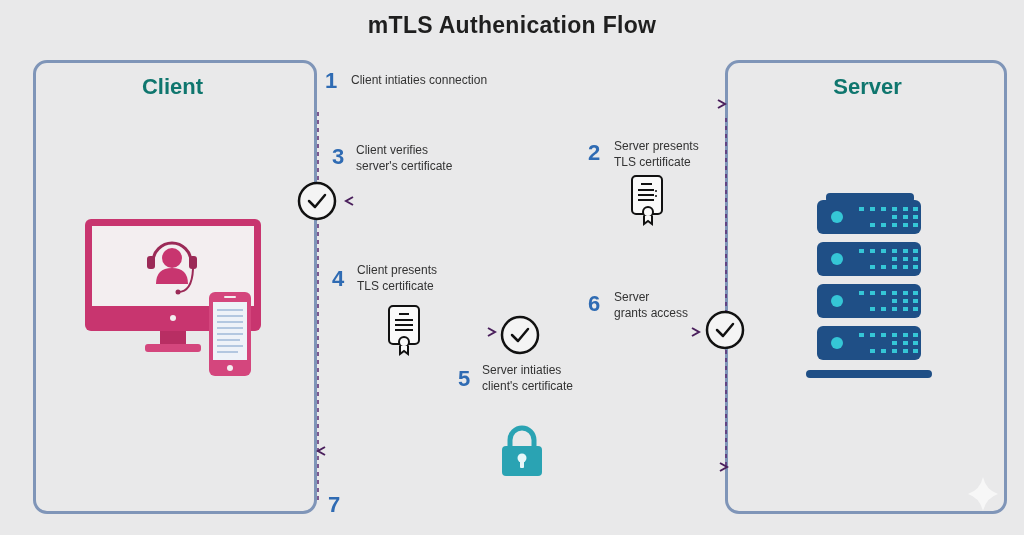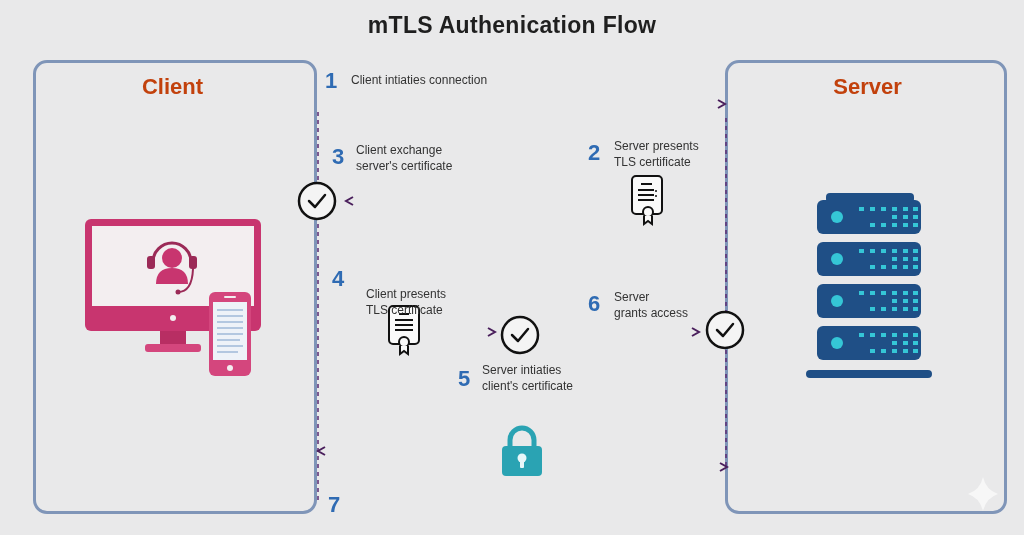--- a/index.html
+++ b/index.html
@@ -2,21 +2,21 @@
 <html><head>
 <meta charset="utf-8">
 <style>
   html,body{margin:0;padding:0;}
   body{width:1024px;height:535px;background:#e9e9ea;position:relative;overflow:hidden;font-family:"Liberation Sans",sans-serif;color:#2a2a2a;}
   .abs{position:absolute;}
   .title{left:0;width:1024px;top:12px;text-align:center;font-size:23px;font-weight:bold;color:#1f1f1f;letter-spacing:0.3px;}
   .panel{border:3px solid #7f95b8;border-radius:14px;box-sizing:border-box;}
   .panel-left{left:33px;top:60px;width:284px;height:454px;}
   .panel-right{left:725px;top:60px;width:282px;height:454px;}
-  .panel-title{font-size:22px;font-weight:bold;color:#c2410c;text-align:center;}
+  .panel-title{font-size:22px;font-weight:bold;color:#0f766e;text-align:center;}
   .step-num{font-size:22px;font-weight:bold;color:#2f6bb3;}
   .step-text{font-size:12px;color:#333;line-height:16px;}
   svg{position:absolute;left:0;top:0;}
 </style>
 </head>
 <body>
 
 <div class="abs title">mTLS Authenication Flow</div>
 
 <div class="abs panel panel-left"></div>
@@ -210,28 +210,28 @@
   <span class="abs step-num" style="left:0;top:2px;">2</span>
   <div class="abs step-text" style="left:26px;top:0;white-space:nowrap;">
     <div>Server presents</div>
     <div>TLS certificate</div>
   </div>
 </div>
 
 <div class="abs" style="left:332px;top:142px;">
   <span class="abs step-num" style="left:0;top:2px;">3</span>
   <div class="abs step-text" style="left:24px;top:0;white-space:nowrap;">
-    <div>Client exchange</div>
+    <div>Client verifies</div>
     <div>server's certificate</div>
   </div>
 </div>
 
 <div class="abs" style="left:332px;top:262px;">
   <span class="abs step-num" style="left:0;top:4px;">4</span>
-  <div class="abs step-text" style="left:34px;top:0;white-space:nowrap;margin-top:24px;">
+  <div class="abs step-text" style="left:25px;top:0;white-space:nowrap;">
     <div>Client presents</div>
     <div>TLS certificate</div>
   </div>
 </div>
 
 <div class="abs" style="left:458px;top:362px;">
   <span class="abs step-num" style="left:0;top:4px;">5</span>
   <div class="abs step-text" style="left:24px;top:0;white-space:nowrap;">
     <div>Server intiaties</div>
     <div>client's certificate</div>

